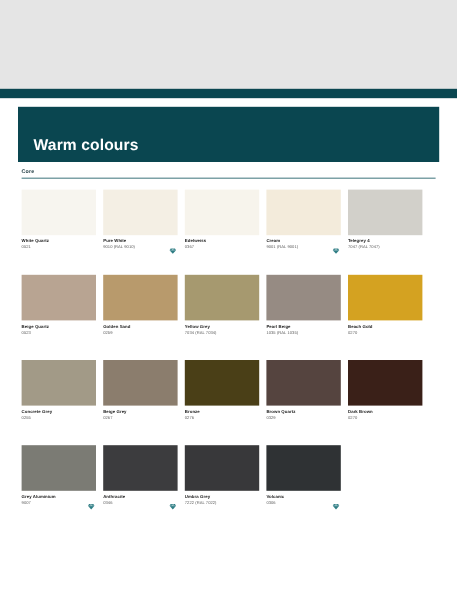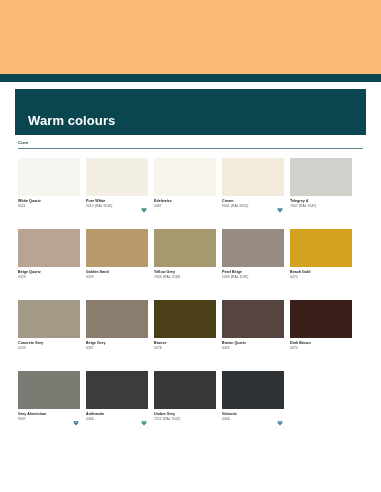--- a/index.html
+++ b/index.html
@@ -10,21 +10,21 @@
     width: 381px;
     height: 492px;
     background: #ffffff;
     font-family: "Liberation Sans", sans-serif;
     overflow: hidden;
   }
   .page {
     position: relative;
     width: 381px;
     height: 492px;
-    background: #fdba74;
+    background: #e5e5e5;
   }
   
   .top-band {
     position: absolute;
     top: 74px;
     left: 0;
     width: 381px;
     height: 8px;
     background: #0a4650;
   }

